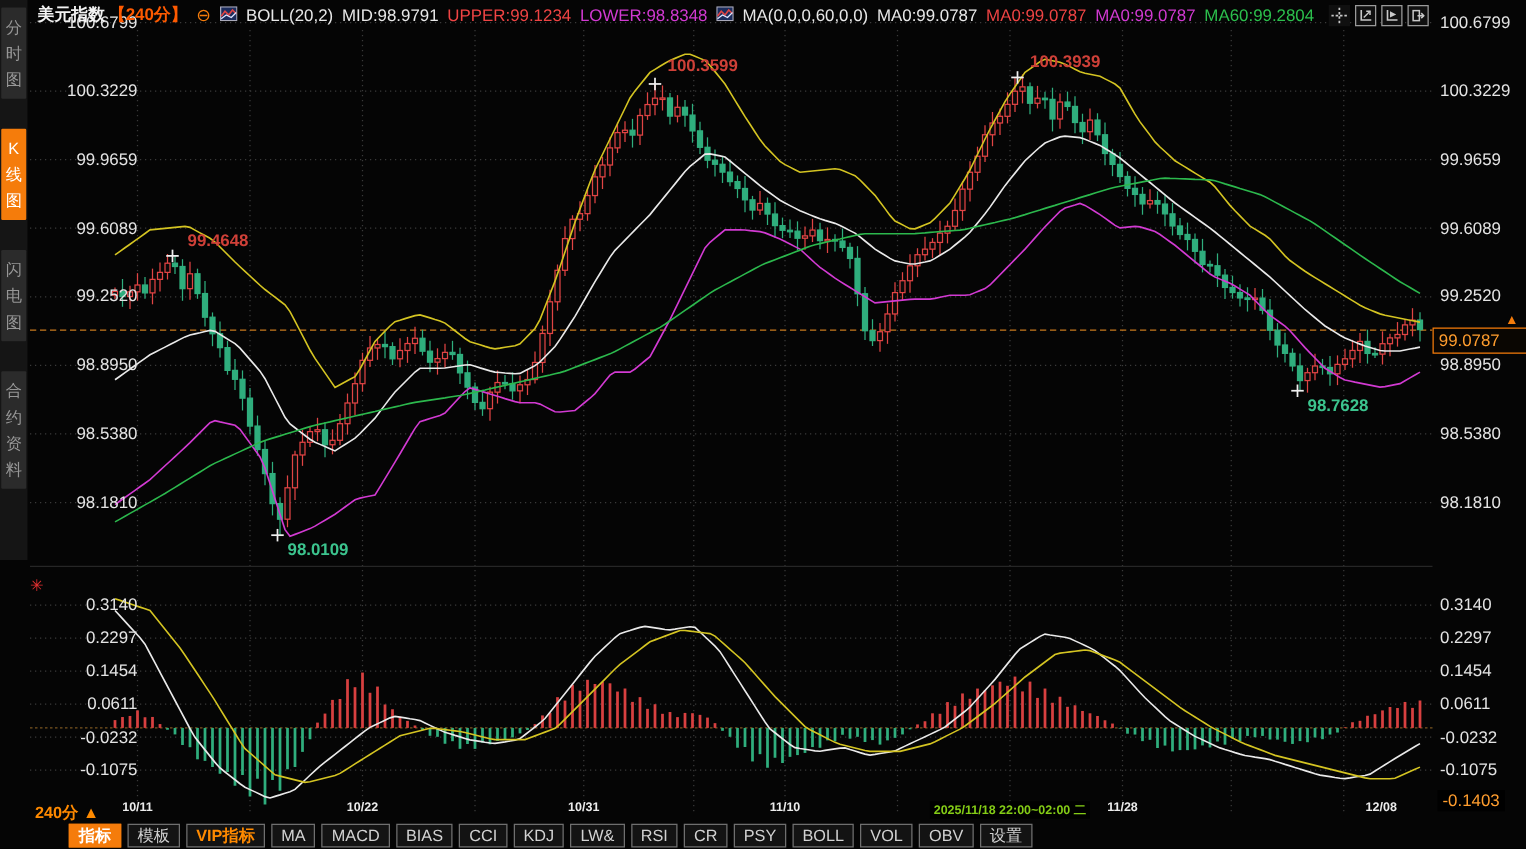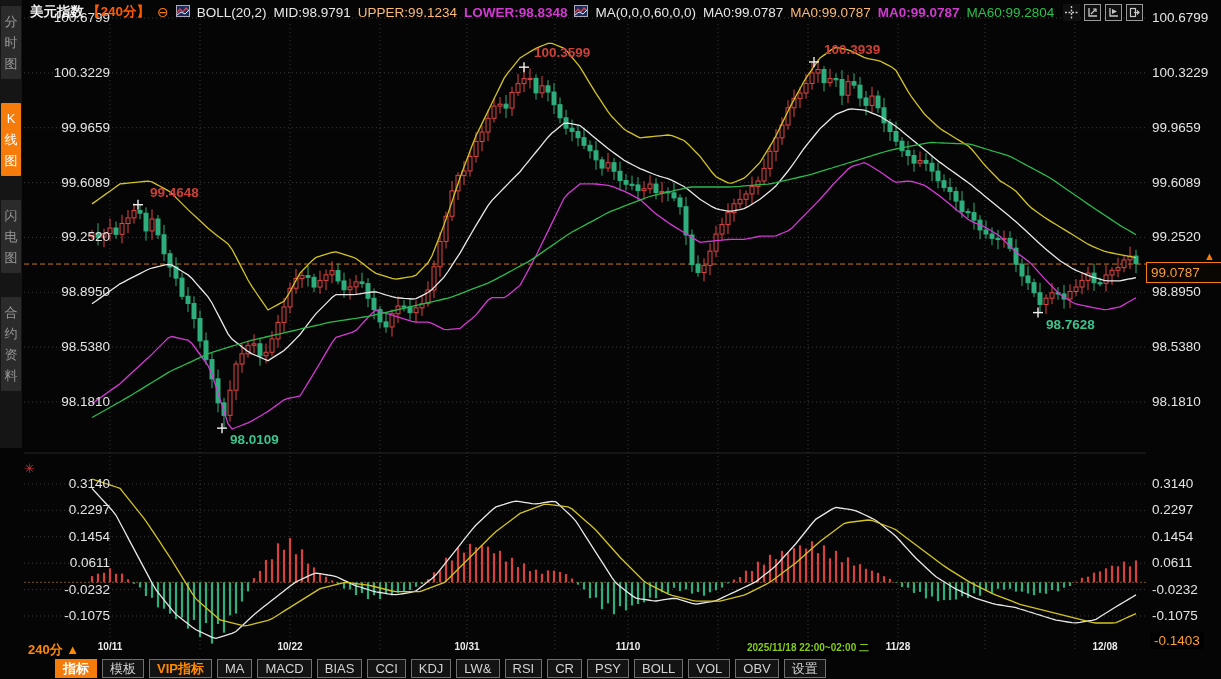--- a/index.html
+++ b/index.html
@@ -10,21 +10,21 @@
   .sidebar{position:absolute;left:0;top:0;width:22px;height:448px;background:#151515;z-index:6;}
   .side-tab{position:absolute;left:1px;width:20px;text-align:center;background:#2b2b2b;color:#979797;
             font-size:13px;line-height:21px;padding:5px 0;letter-spacing:0;cursor:pointer;border-radius:1px;}
   .side-tab.active{background:#f57c0b;color:#fff;}
   
   .header{position:absolute;left:30px;top:3px;height:18px;z-index:5;font-size:13.5px;white-space:nowrap;
           display:flex;align-items:center;gap:7px;color:#e8e8e8;}
   .hd-title{color:#f2f2f2;font-weight:bold;}
   .hd-period{color:#ff5a00;font-weight:bold;}
   .hd-collapse{color:#f57c0b;font-size:14px;line-height:12px;}
-  .c-w{color:#e8e8e8;} .c-y{color:#fdba74;text-align:center;} .c-m{color:#d23ad2;font-weight:bold;} .c-g{color:#2cc04d;}
+  .c-w{color:#e8e8e8;} .c-y{color:#ef4444;text-align:center;} .c-m{color:#d23ad2;} .c-g{color:#2cc04d;}
   .mini-chart-ic{display:inline-block;vertical-align:-2px;}
   .hdr-icons{position:absolute;right:78px;top:4px;z-index:5;display:flex;gap:4px;}
   .hic{width:15px;height:15px;border:1px solid #9a9a9a;background:#101010;display:flex;align-items:center;justify-content:center;}
   .hic.noborder{border-color:transparent;}
   
   .axlbl{position:absolute;font-size:13.5px;color:#e4e4e4;z-index:4;}
   .axlbl.left{width:80px;text-align:right;left:30px;}
   .axlbl.right{left:1152px;text-align:left;}
   
   .macd-header{position:absolute;left:92px;top:459px;z-index:5;font-size:13.5px;display:flex;gap:10px;white-space:nowrap;}

